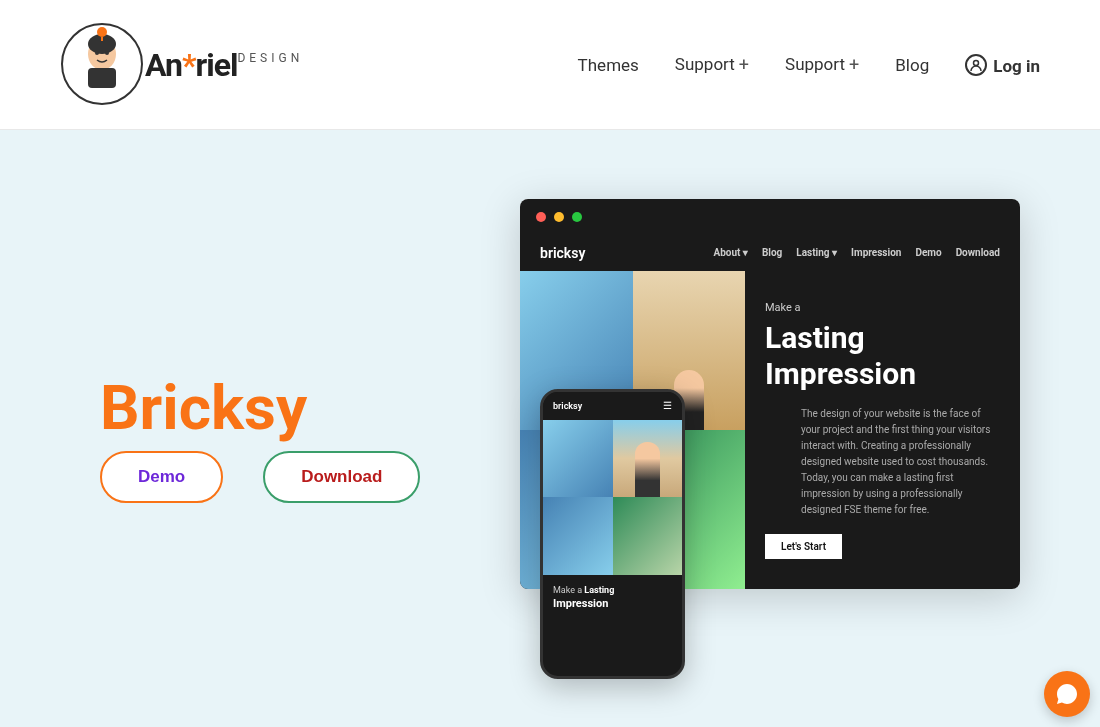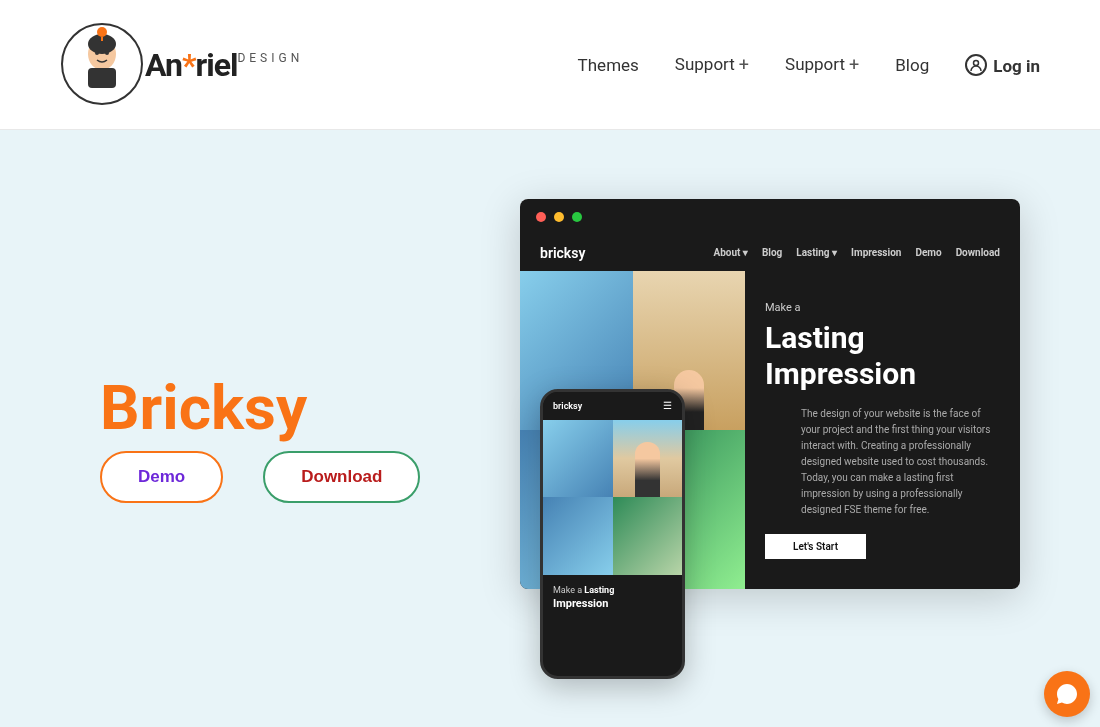--- a/index.html
+++ b/index.html
@@ -227,21 +227,21 @@
       color: #aaa;
       font-size: 10px;
       line-height: 1.6;
       margin-bottom: 16px;
       margin-left: 36px;
     }
     .desktop-cta {
       background: #fff;
       color: #111;
       border: none;
-      padding: 7px 28px;
+      padding: 7px 16px;
       font-size: 10px;
       font-weight: 600;
       cursor: pointer;
       display: inline-block;
       width: fit-content;
     }
 
     
     .mobile-mockup {
       position: absolute;

